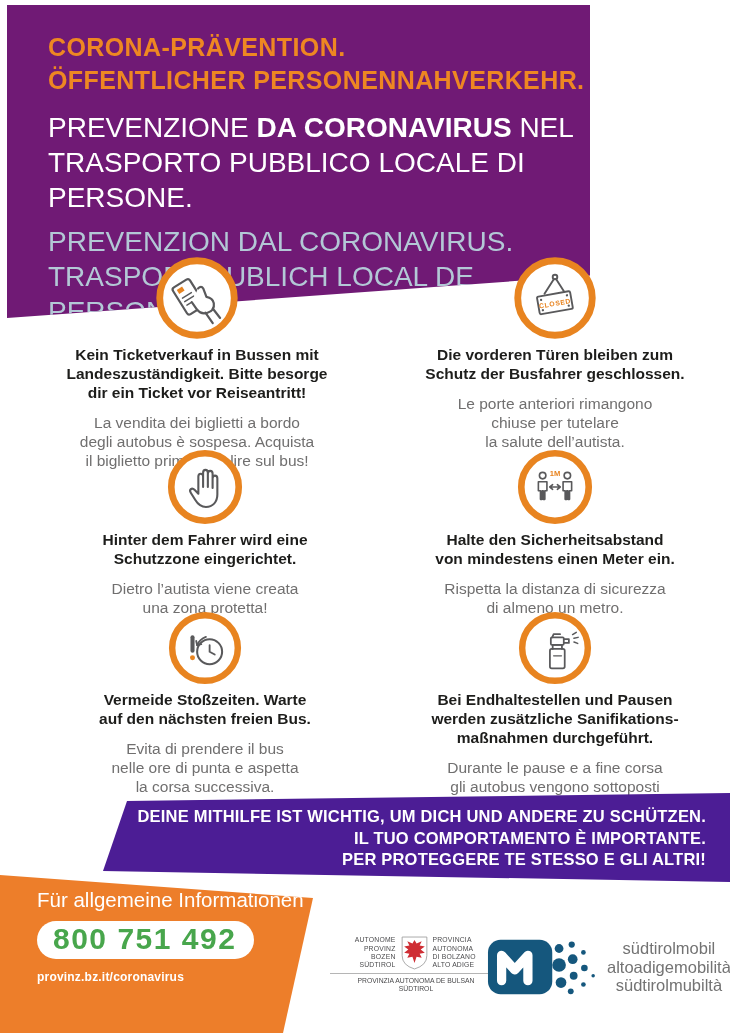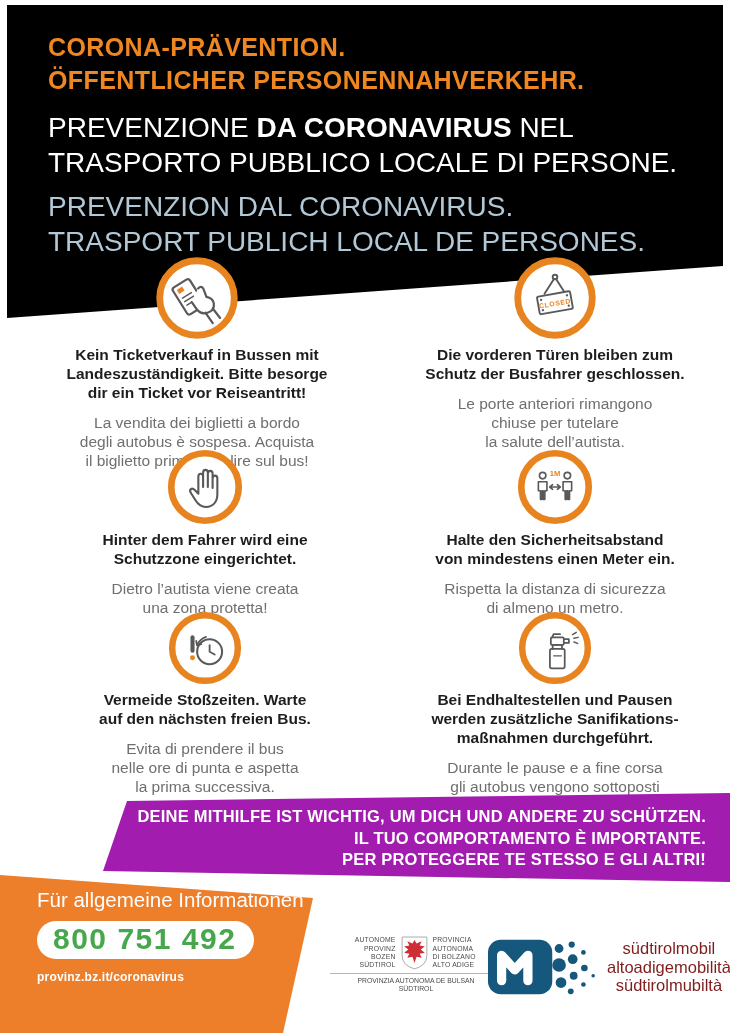--- a/index.html
+++ b/index.html
@@ -1,35 +1,35 @@
 <!DOCTYPE html>
 <html><head>
 <meta charset="utf-8">
 <style>
   html,body{margin:0;padding:0;}
   body{width:730px;height:1033px;background:#fff;font-family:"Liberation Sans",sans-serif;position:relative;overflow:hidden;}
   .abs{position:absolute;}
 
   
-  .header{left:0;top:0;width:730px;height:322px;background:#000000;
+  .header{left:0;top:0;width:590px;height:322px;background:#701a75;
     clip-path:polygon(7px 5px,723px 5px,723px 266px,7px 318px);}
   .header-inner{position:absolute;left:48px;top:31px;}
   .h-de{color:#ee8722;font-weight:bold;font-size:25px;line-height:33px;letter-spacing:.4px;}
   .h-it{color:#ffffff;font-size:28px;line-height:35px;margin-top:13px;font-weight:500;}
   .h-it b{font-weight:bold;}
   .h-lad{color:#b3c8d6;font-size:28px;line-height:35px;margin-top:9px;}
 
   
   .tip{position:absolute;width:330px;text-align:center;}
   .tip-icon{display:block;margin:0 auto;}
   .tip .de{white-space:pre-line;color:#1d1d1b;font-weight:bold;font-size:15.5px;line-height:19px;margin-top:5px;}
   .tip .it{white-space:pre-line;color:#706f6f;font-size:15.5px;line-height:19px;margin-top:11px;}
 
   
-  .banner{left:0;top:793px;width:730px;height:89px;background:#a21caf;
+  .banner{left:0;top:793px;width:730px;height:89px;background:#4c1d95;
     clip-path:polygon(127px 8px,730px 0px,730px 89px,103px 78px);}
   .banner-inner{position:absolute;right:24px;top:13px;text-align:right;color:#fff;
     font-weight:bold;font-size:16.5px;line-height:21.5px;letter-spacing:.2px;}
 
   
   .footer{left:0;top:868px;width:730px;height:165px;background:#ed7e2a;
     clip-path:polygon(0px 7px,313px 30px,283px 165px,0px 165px);}
   .footer-inner{position:absolute;left:37px;top:19px;}
   .f-info{color:#fff;font-size:20.5px;line-height:25px;}
   .phone-pill{display:inline-block;background:#fff;border-radius:19px;padding:1px 18px 3px 16px;margin-top:9px;}
@@ -41,21 +41,21 @@
   .prov-row{display:flex;align-items:center;justify-content:center;}
   .prov-col{font-size:6.8px;line-height:8.4px;letter-spacing:.2px;}
   .prov-col.l{text-align:right;width:52px;}
   .prov-col.r{text-align:left;width:56px;}
   .prov-shield{margin:0 5px;}
   .prov-bottom{white-space:pre-line;text-align:center;font-size:6.8px;line-height:8.4px;
     border-top:1px solid #b5b5b5;margin-top:3px;padding-top:3px;}
 
   
   .mobil{left:487px;top:934px;display:flex;align-items:center;}
-  .mobil-text{margin-left:8px;text-align:center;color:#7f1d1d;font-size:16.5px;line-height:18.5px;font-weight:500;}
+  .mobil-text{margin-left:8px;text-align:center;color:#737373;font-size:16.5px;line-height:18.5px;font-weight:500;}
 </style>
 </head>
 <body>
 
 <div class="abs header">
   <div class="header-inner">
     <div class="h-de">
       <div>CORONA-PRÄVENTION.</div>
       <div>ÖFFENTLICHER PERSONENNAHVERKEHR.</div>
     </div>
@@ -152,21 +152,21 @@
       <path d="M31.5 37 a16 16 0 0 1 9.5 -9" stroke-width="2"></path>
       <path d="M31.5 37 l-1 -4.6 M31.5 37 l4.5 -1.2" stroke-width="2"></path>
       <path d="M26.5 28.5 V43" stroke-width="4.4"></path>
       <circle cx="26.5" cy="50.5" r="2.7" fill="#e88420" stroke="none"></circle>
     </g>
   </svg>
   <div class="de">Vermeide Stoßzeiten. Warte
 auf den nächsten freien Bus.</div>
   <div class="it">Evita di prendere il bus
 nelle ore di punta e aspetta
-la prima successiva.</div>
+la corsa successiva.</div>
 </div>
 
 <div class="tip" style="left:390px;top:611px;">
   <svg class="tip-icon" width="74" height="74" viewBox="0 0 80 80">
     <circle cx="40" cy="40" r="35.5" fill="#fff" stroke="#e88420" stroke-width="7"></circle>
     <g stroke="#59595b" stroke-width="1.9" fill="#fff" stroke-linecap="round" stroke-linejoin="round">
       <rect x="34.5" y="41" width="16" height="21" rx="2"></rect>
       <path d="M37.5 41 v-4.5 h10 v4.5" fill="none"></path>
       <rect x="35.5" y="28.5" width="14" height="8" rx="1.2"></rect>
       <path d="M49.5 30.5 h5.5 v4 h-5.5" fill="none"></path>

